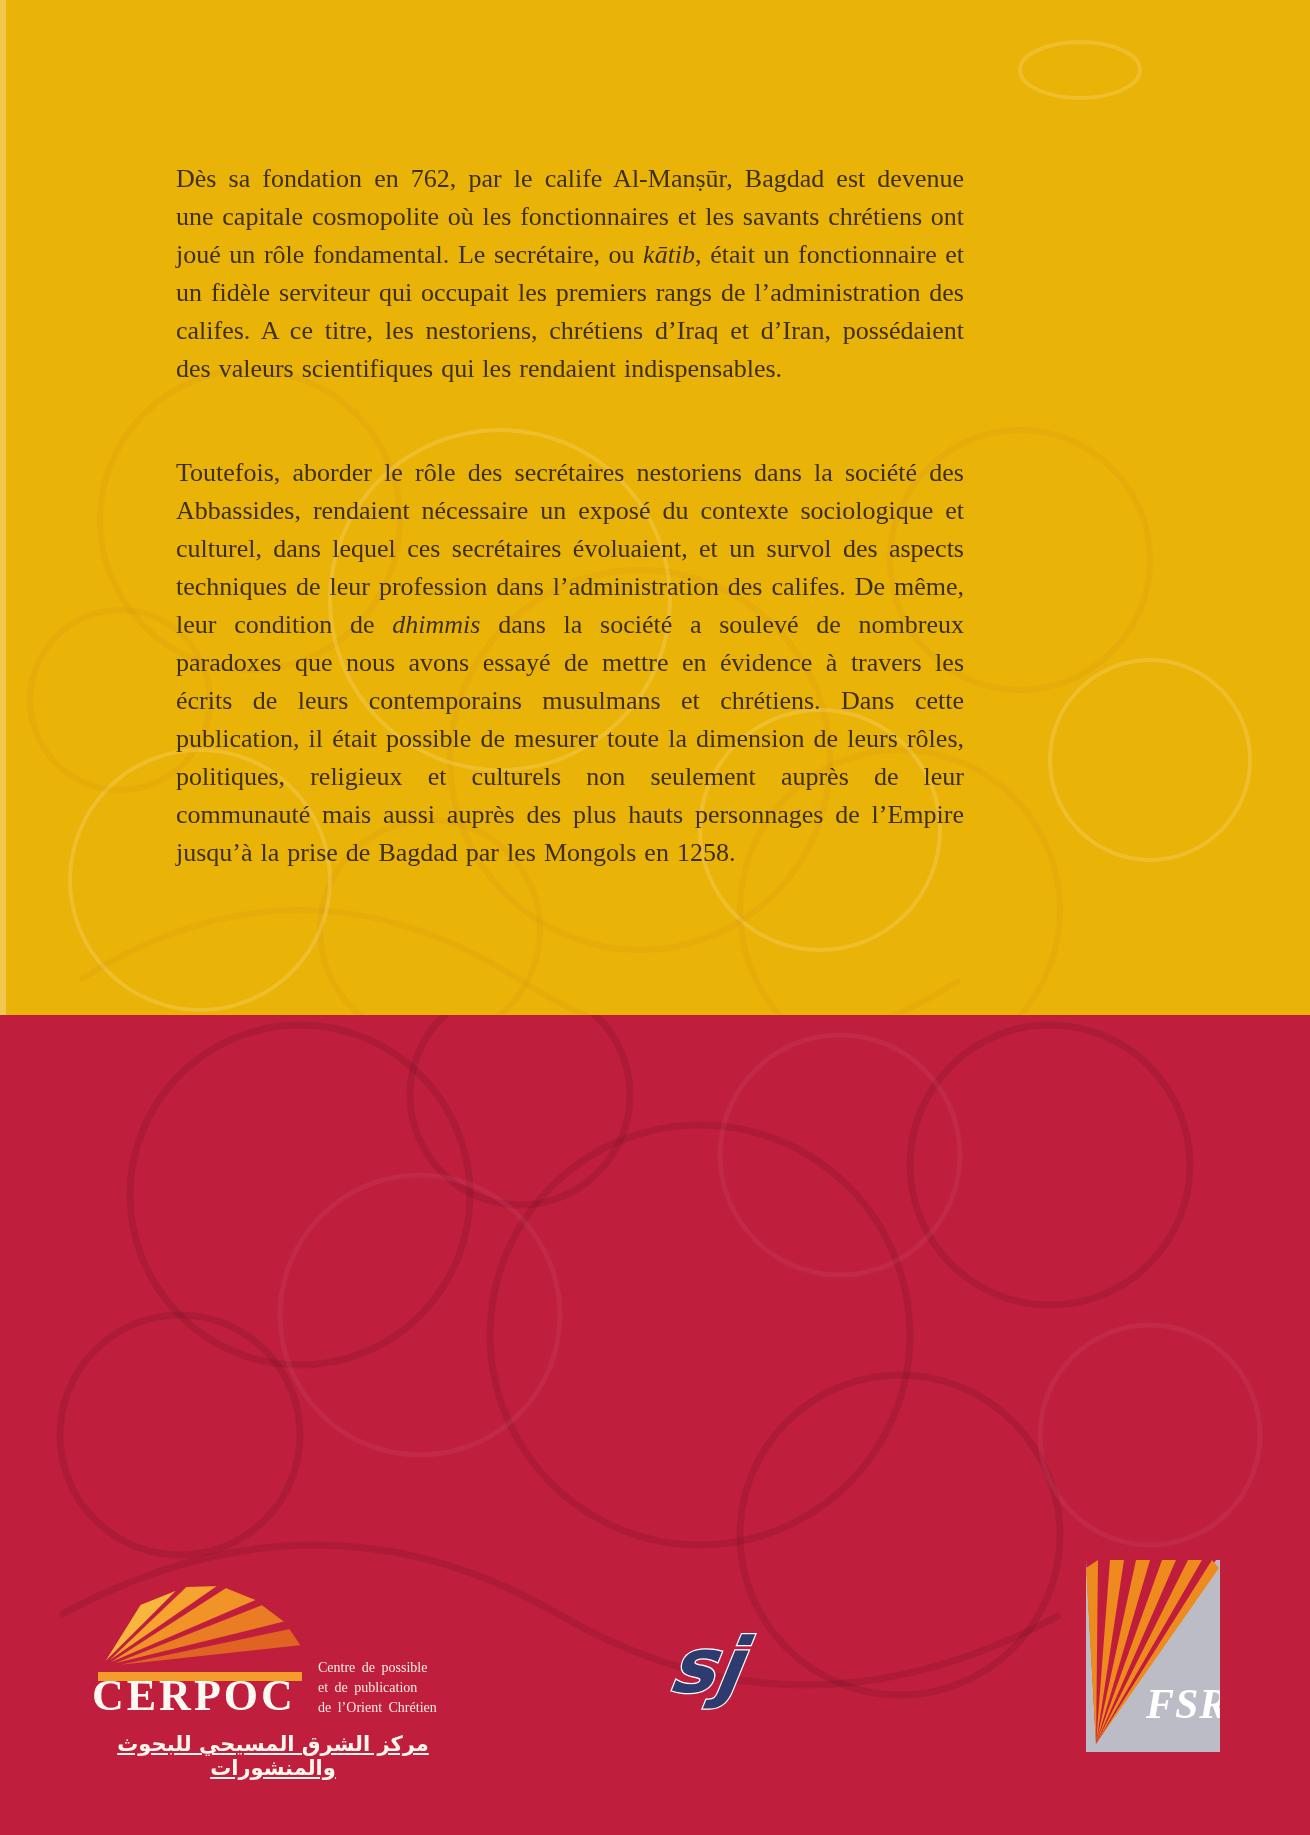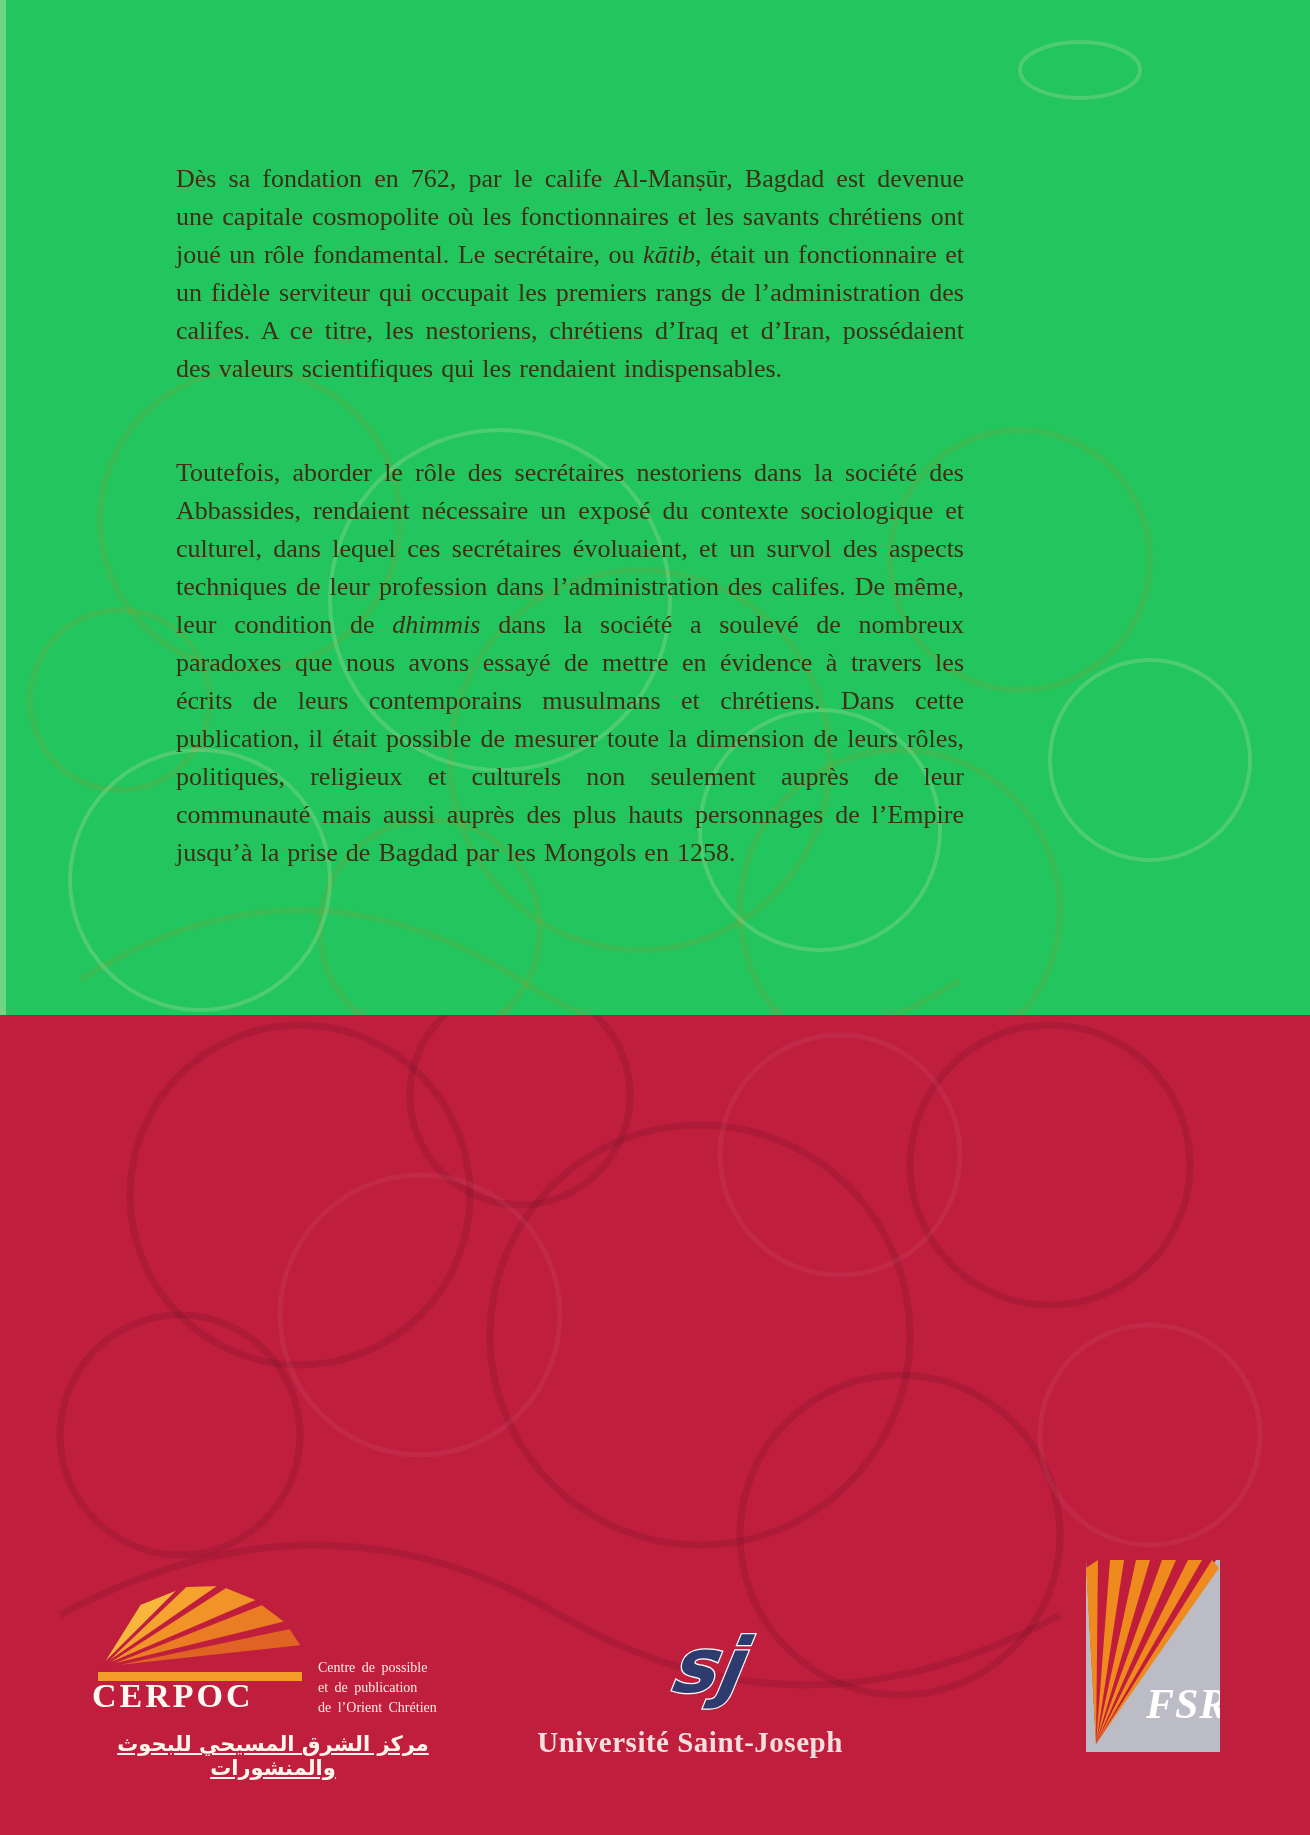--- a/index.html
+++ b/index.html
@@ -2,21 +2,21 @@
 <html><head>
 <meta charset="utf-8">
 <style>
   html,body{margin:0;padding:0;background:#8a8a8a;}
   .page{
     position:relative;width:1310px;height:1835px;overflow:hidden;
     font-family:"Liberation Serif","DejaVu Serif",serif;
   }
   .section-orange{
     position:absolute;left:0;top:0;width:1310px;height:1015px;
-    background:#22c55e;
+    background:#eab308;
   }
   .orange-edge{
     position:absolute;left:0;top:0;width:6px;height:1015px;
     background:rgba(255,240,210,0.35);
   }
   .section-red{
     position:absolute;left:0;top:1015px;width:1310px;height:820px;
     background:#bf1e3d;
   }
   .pattern{position:absolute;left:0;pointer-events:none;}
@@ -26,21 +26,21 @@
     word-spacing:1.5px;
   }
   .blurb p{margin:0 0 66px 0;}
   .blurb p:last-child{margin-bottom:12px;}
 
   
   .cerpoc{position:absolute;left:92px;top:1582px;width:372px;height:196px;}
   .cerpoc-fan{position:absolute;left:2px;top:0;}
   .cerpoc-acronym{
     position:absolute;left:0;top:86px;
-    color:#fdf8f2;font-weight:bold;font-size:34px;letter-spacing:3px;line-height:56px;
+    color:#fdf8f2;font-weight:bold;font-size:44px;letter-spacing:3px;line-height:56px;
   }
   .cerpoc-sub{
     position:absolute;left:226px;top:76px;width:150px;
     color:#f7ede2;font-size:14px;line-height:20px;word-spacing:3px;
   }
   .cerpoc-arabic{
     position:absolute;left:0;top:150px;width:362px;text-align:center;
     color:#fdf6ec;font-size:21px;font-weight:bold;
     font-family:"DejaVu Sans",sans-serif;direction:rtl;text-decoration:underline;
   }
@@ -123,21 +123,20 @@
     </div>
     <div class="cerpoc-arabic" dir="rtl">مركز الشرق المسيحي للبحوث والمنشورات</div>
   </div>
 
   <div class="usj">
     <svg class="usj-mark" width="100" height="108" viewBox="0 0 100 108">
       <g transform="translate(20,0) skewX(-12)">
         <text x="0" y="76" font-family="'DejaVu Sans',sans-serif" font-style="italic" font-weight="bold" font-size="76" fill="#2e3b6e" stroke="#ffffff" stroke-width="2.5" paint-order="stroke">sj</text>
       </g>
     </svg>
-    <div class="usj-name">Université Saint-Joseph</div>
   </div>
 
   <svg class="fsr" width="134" height="192" viewBox="0 0 134 192">
     <rect x="0" y="0" width="134" height="192" fill="#bcbcc6"></rect>
     <polygon points="10,184 0,0 130,0" fill="#c01d3d"></polygon>
     <g fill="#ef8a1e">
       <polygon points="10,184 0,8 12,0"></polygon>
       <polygon points="10,184 24,0 38,0"></polygon>
       <polygon points="10,184 50,0 64,0"></polygon>
       <polygon points="10,184 76,0 90,0"></polygon>

